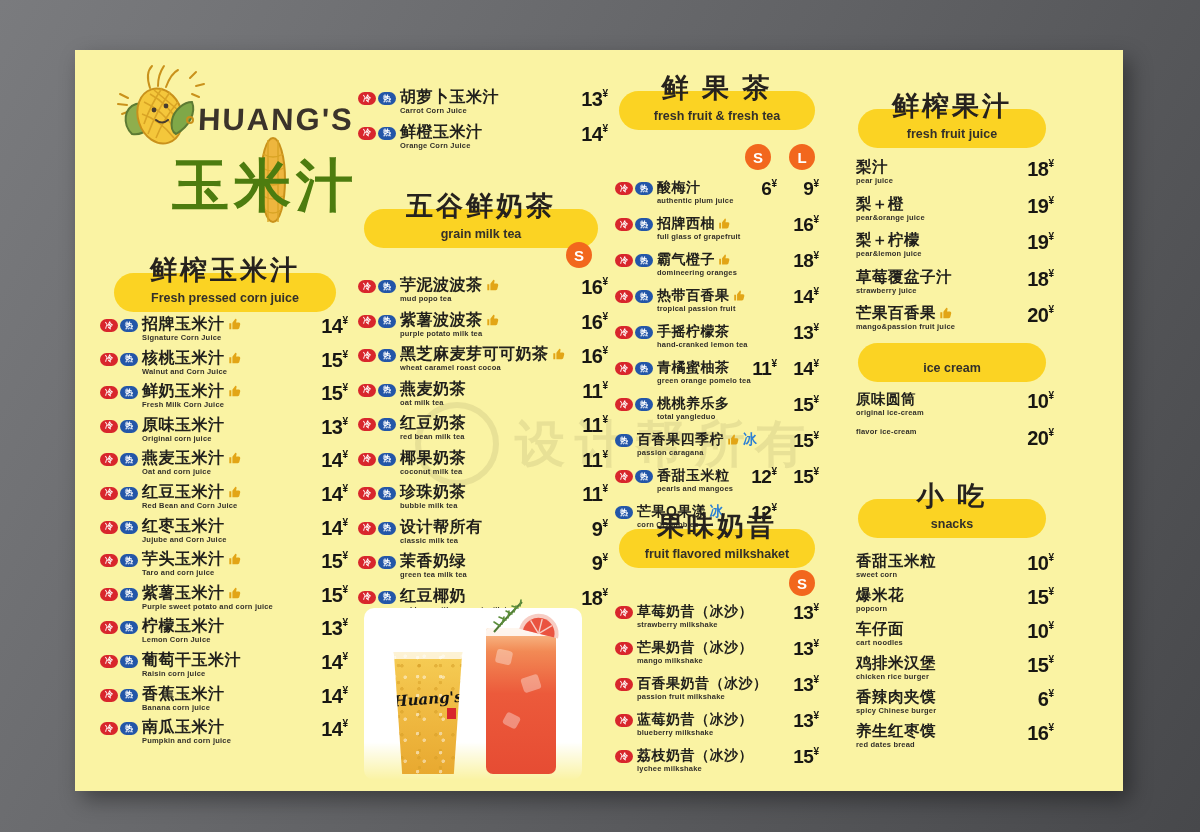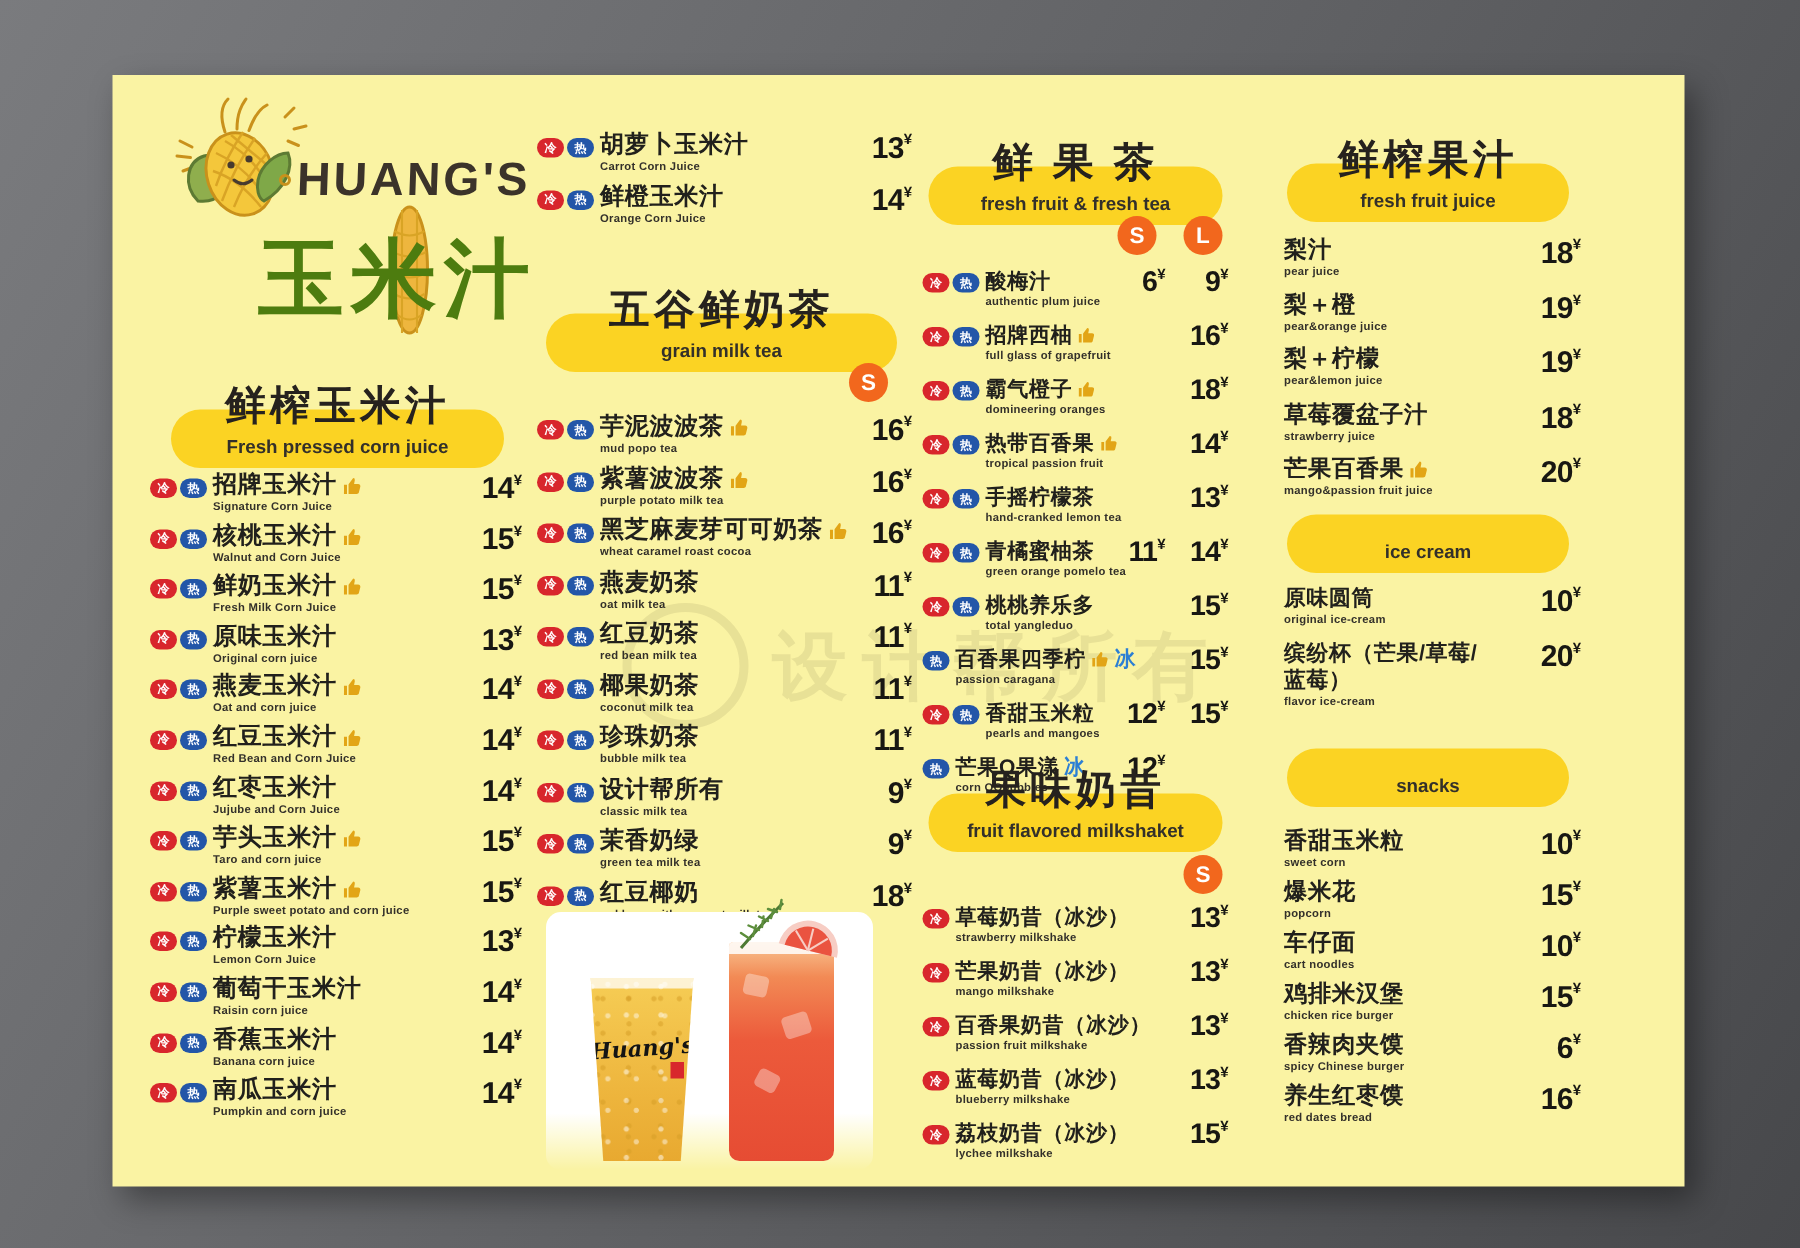--- a/index.html
+++ b/index.html
@@ -656,21 +656,21 @@
           <path d="M6 34 Q18 20 34 4" stroke="#4e7a34" stroke-width="2" fill="none"></path>
           <g stroke="#5d8e3c" stroke-width="1.6" stroke-linecap="round">
             <path d="M12 28 l-6 -4 M14 26 l2 -7 M18 22 l-7 -3 M20 20 l1 -7 M24 16 l-6 -3 M26 14 l2 -6 M30 10 l-6 -2 M32 8 l1 -6"></path>
           </g>
         </svg>
       </div>
     </div>
   </div>
 
   <div class="col" id="col3">
-    <div class="sec-head" style="left:4px;top:44px;width:196px;">
+    <div class="sec-head" style="left:4px;top:24px;width:196px;">
       <h2 class="cn">鲜 果 茶</h2>
       <div class="pill"></div>
       <span class="sub">fresh fruit &amp; fresh tea</span>
     </div>
 
     <div class="size-row" style="left:0;right:0;top:94px;">
       <span class="size-badge" style="right:48px;">S</span>
       <span class="size-badge" style="right:4px;">L</span>
     </div>
 
@@ -1055,32 +1055,30 @@
             </span>
             <span class="eng">original ice-cream</span>
           </span>
           <span class="price keep-space">
             <b>10</b><span class="yen">¥</span>
           </span>
         </div>
 
         <div class="row">
           <span class="nm">
-            <span class="cnline" style="white-space:normal;">
-              <span class="cname" style="font-size:14.5px;">缤纷杯（芒果/草莓/蓝莓）</span>
-            </span>
             <span class="eng">flavor ice-cream</span>
           </span>
           <span class="price keep-space">
             <b>20</b><span class="yen">¥</span>
           </span>
         </div>
       </div>
 
     <div class="sec-head" style="left:2px;top:432px;width:188px;">
+      <h2 class="cn">小  吃</h2>
       <div class="pill"></div>
       <span class="sub">snacks</span>
     </div>
 
     <div class="list snack-list" style="top:502px;">
 
         <div class="row">
           <span class="nm">
             <span class="cnline">
               <span class="cname">香甜玉米粒</span>

